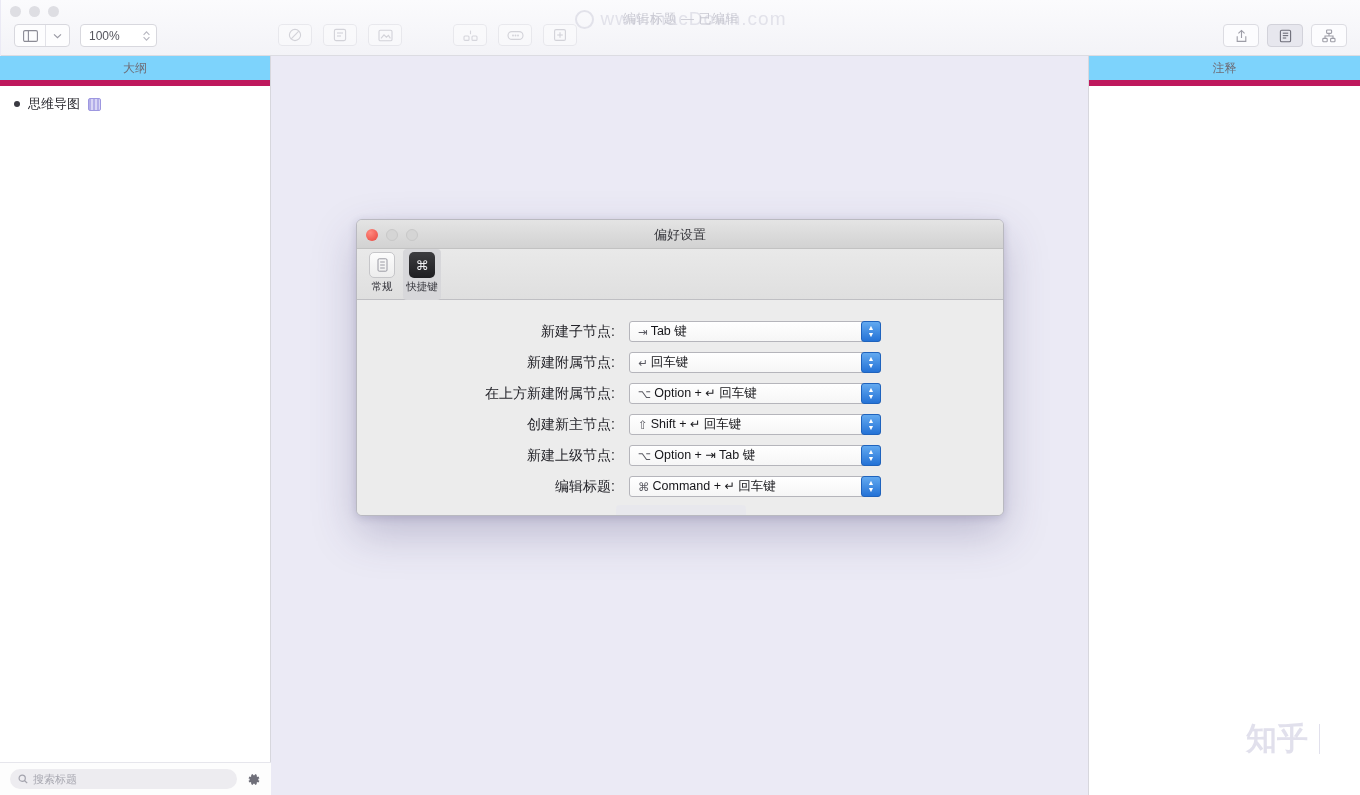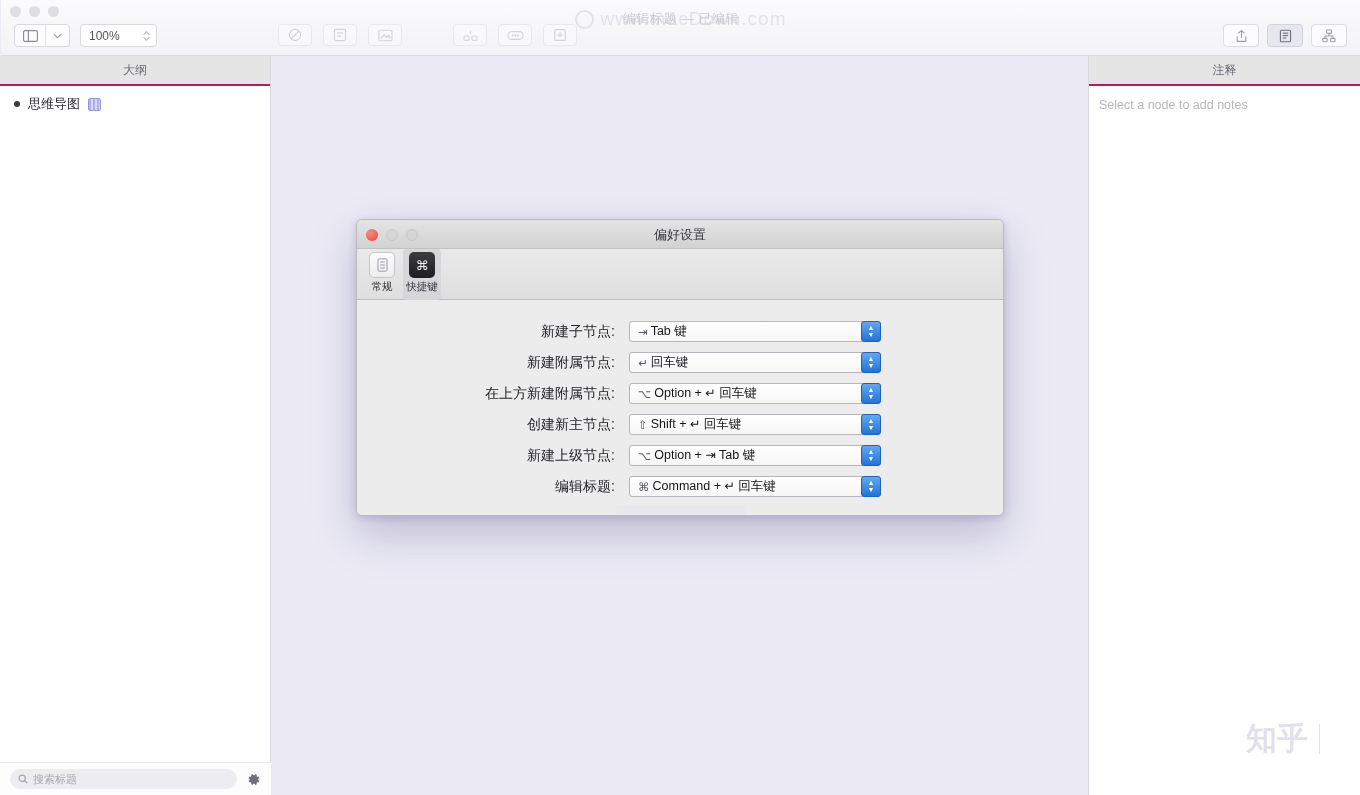--- a/index.html
+++ b/index.html
@@ -65,22 +65,22 @@
     border: 2px solid #e2e2ea; display: inline-block;
   }
 
   
   .sidebar {
     position: absolute; top: 56px; left: 0; width: 271px; height: 739px;
     background: #fff; border-right: 1px solid #d7d7dd;
   }
   .panel-head {
     height: 30px; display: flex; align-items: center; justify-content: center;
-    font-size: 12px; color: #6e6e78; border-bottom: 2px solid #be185d;
-    background: #e5e5e5;
+    font-size: 12px; color: #6e6e78; border-bottom: 6px solid #be185d;
+    background: #7dd3fc;
   }
   .outline-row {
     display: flex; align-items: center; gap: 8px;
     padding: 9px 0 0 14px; font-size: 13px; color: #2b2b31;
   }
   .bullet { width: 6px; height: 6px; border-radius: 50%; background: #3a3a42; }
   .node-badge {
     width: 13px; height: 13px; border-radius: 2px;
     background: repeating-linear-gradient(90deg,#b3aee8 0 2px,#d9d6f5 2px 4px);
     border: 1px solid #9d97e0;
@@ -322,21 +322,20 @@
         <path d="M8 5.1a2.9 2.9 0 100 5.8 2.9 2.9 0 000-5.8zm0 4.4a1.5 1.5 0 110-3 1.5 1.5 0 010 3z"></path>
         <path d="M14.3 9.2l-1.2-.5a5.3 5.3 0 000-1.4l1.2-.5-.9-2-1.2.5a5.2 5.2 0 00-1-1l.5-1.2-2-.9-.5 1.2a5.3 5.3 0 00-1.4 0l-.5-1.2-2 .9.5 1.2a5.2 5.2 0 00-1 1l-1.2-.5-.9 2 1.2.5a5.3 5.3 0 000 1.4l-1.2.5.9 2 1.2-.5c.3.4.6.7 1 1l-.5 1.2 2 .9.5-1.2a5.3 5.3 0 001.4 0l.5 1.2 2-.9-.5-1.2c.4-.3.7-.6 1-1l1.2.5.9-2z"></path>
       </svg>
     </div>
   </div>
 
   <div class="canvas"></div>
 
   <div class="notes">
     <div class="panel-head">注释</div>
-    <div class="notes-body">Select a node to add notes</div>
   </div>
 
   <div class="wm-bottom">
     <span>知乎</span>
     <span class="wm-sep"></span>
   </div>
 
   <div class="dialog">
     <div class="dlg-titlebar">
       <div class="dlg-traffic">

